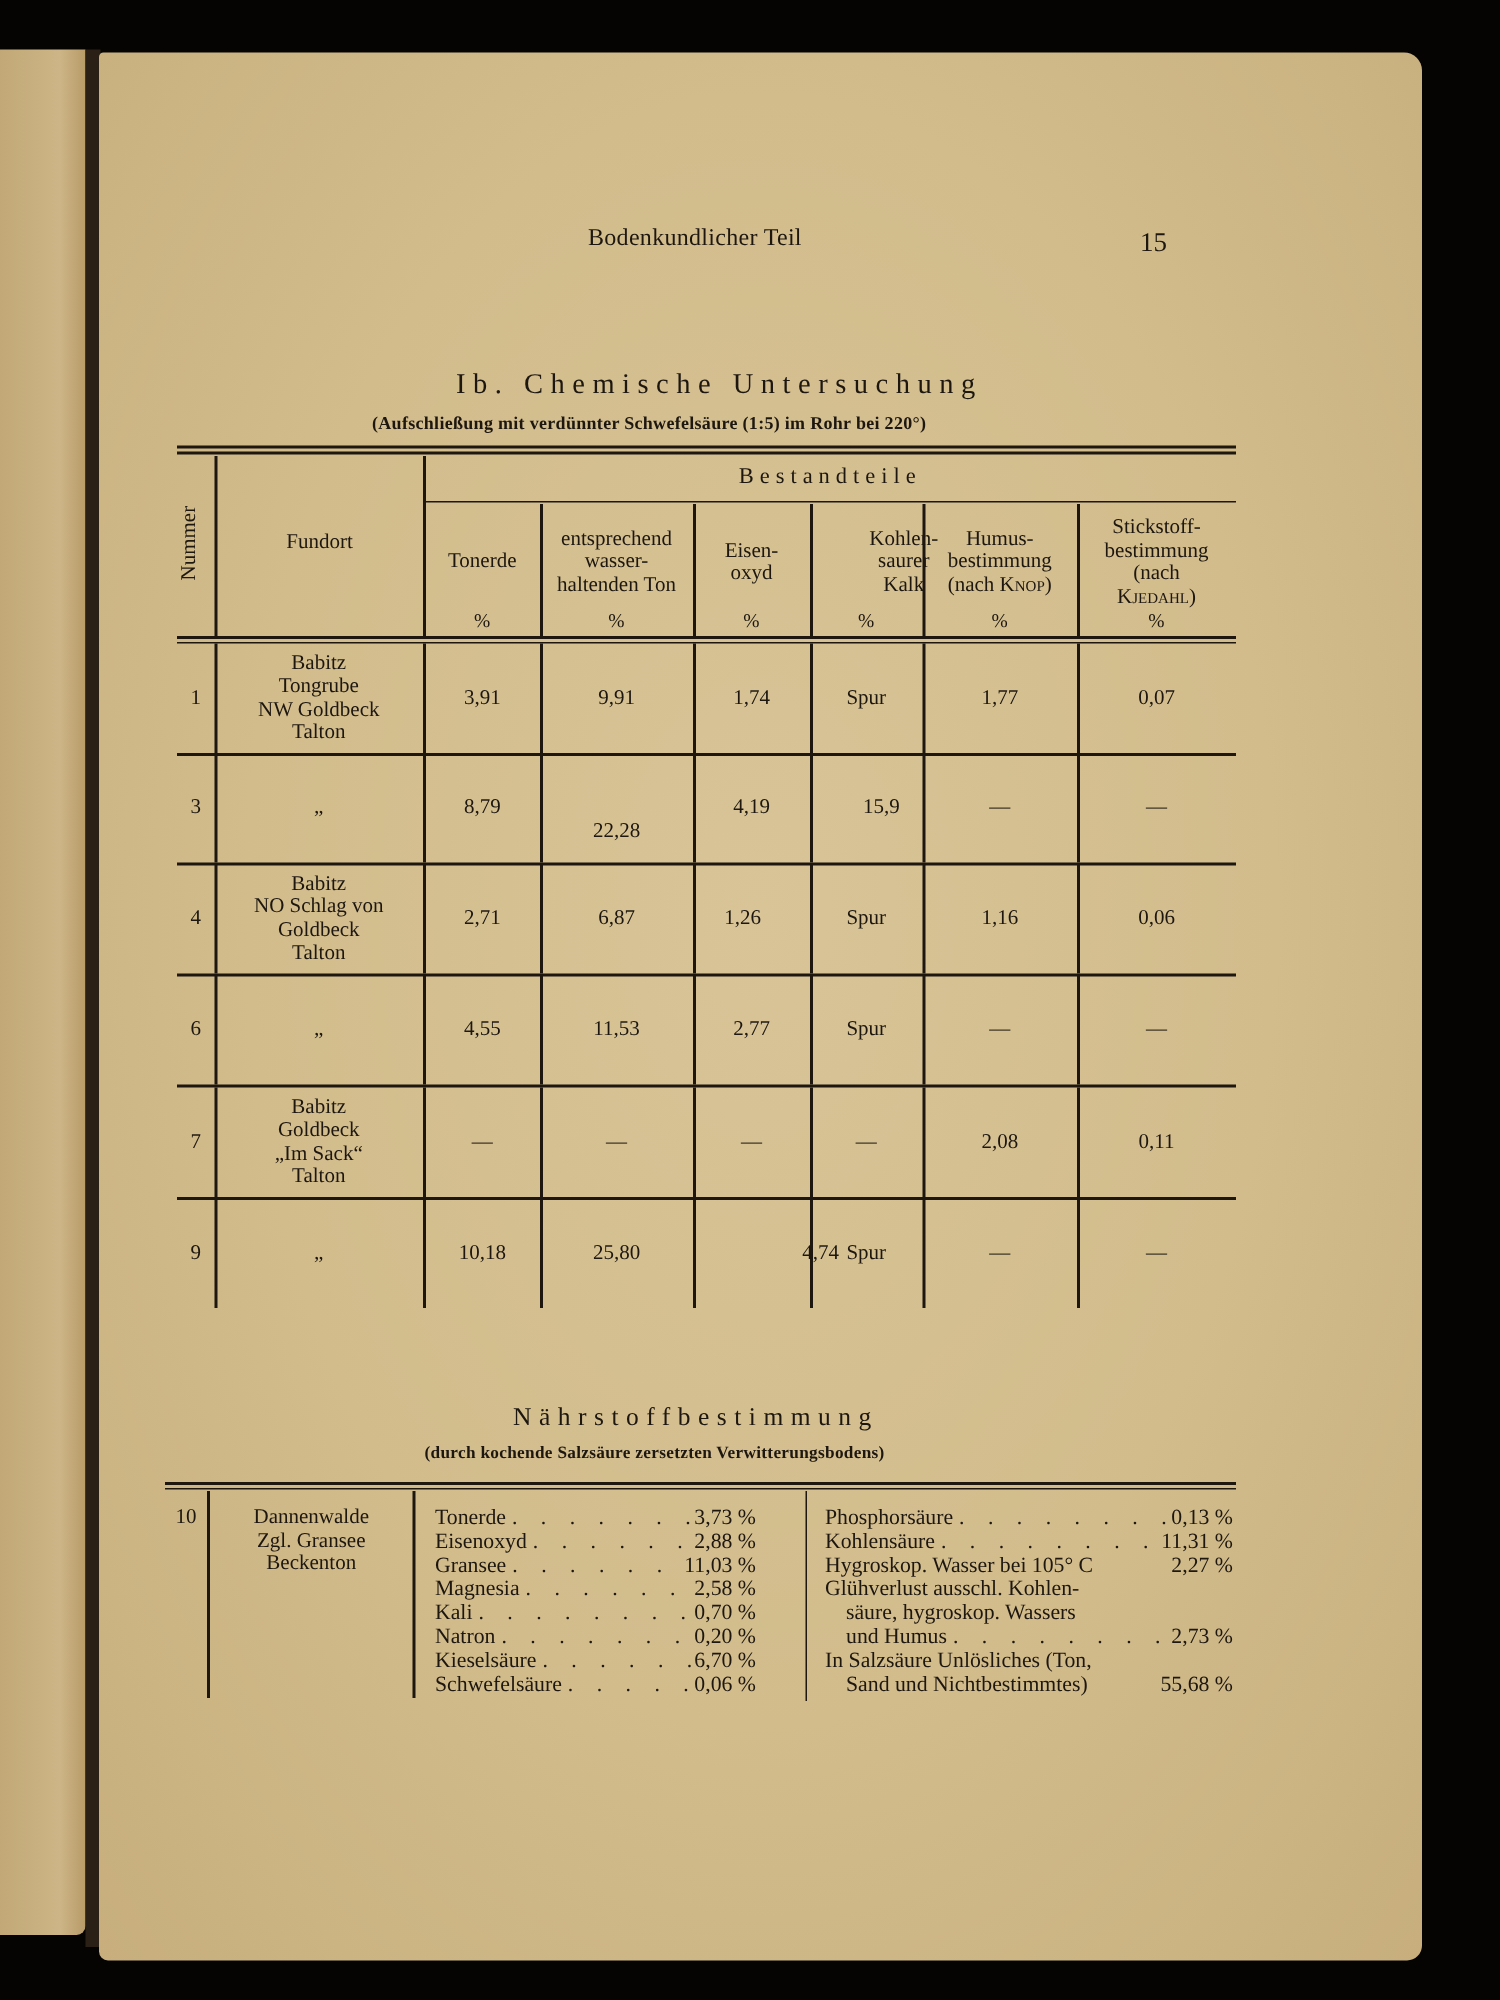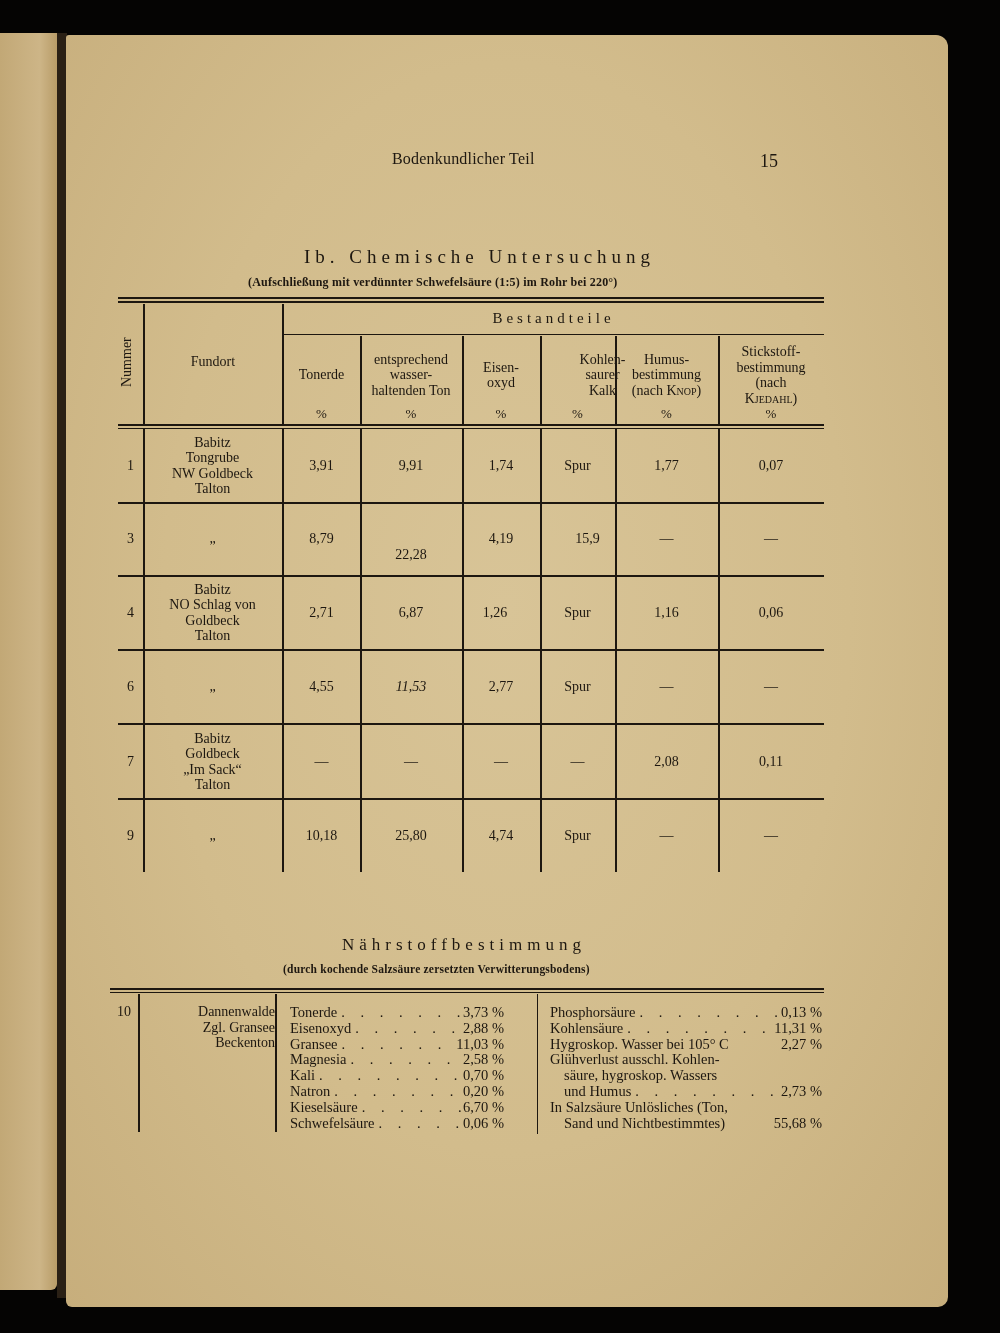--- a/index.html
+++ b/index.html
@@ -153,21 +153,21 @@
     <div class="vline" style="left: 462px; top: 576px; height: 73px;"></div>
     <div class="vline" style="left: 540px; top: 576px; height: 73px;"></div>
     <div class="vline" style="left: 615px; top: 576px; height: 73px;"></div>
     <div class="vline" style="left: 718px; top: 576px; height: 73px;"></div>
     <div class="rule" style="left: 118px; top: 649px; width: 706px; height: 2px;"></div>
     <div class="cell" style="left: 118px; top: 678.5px; width: 25px;">6</div>
     <div class="cell" style="left: 143px; top: 678.75px; width: 139px;">
       <div>„</div>
     </div>
     <div class="cell" style="left: 283px; top: 678.5px; width: 77px;">4,55</div>
-    <div class="cell" style="left: 360px; top: 678.5px; width: 102px; font-style: italic;">11,53</div>
+    <div class="cell" style="left: 360px; top: 678.5px; width: 102px;">11,53</div>
     <div class="cell" style="left: 462px; top: 678.5px; width: 78px;">2,77</div>
     <div class="cell" style="left: 540px; top: 678.5px; width: 75px;">Spur</div>
     <div class="cell" style="left: 615px; top: 678.5px; width: 103px;">—</div>
     <div class="cell" style="left: 718px; top: 678.5px; width: 106px;">—</div>
     <div class="vline" style="left: 143px; top: 650px; height: 73px;"></div>
     <div class="vline" style="left: 282px; top: 650px; height: 73px;"></div>
     <div class="vline" style="left: 360px; top: 650px; height: 73px;"></div>
     <div class="vline" style="left: 462px; top: 650px; height: 73px;"></div>
     <div class="vline" style="left: 540px; top: 650px; height: 73px;"></div>
     <div class="vline" style="left: 615px; top: 650px; height: 73px;"></div>
@@ -193,21 +193,21 @@
     <div class="vline" style="left: 540px; top: 725px; height: 73px;"></div>
     <div class="vline" style="left: 615px; top: 725px; height: 73px;"></div>
     <div class="vline" style="left: 718px; top: 725px; height: 73px;"></div>
     <div class="rule" style="left: 118px; top: 798px; width: 706px; height: 2px;"></div>
     <div class="cell" style="left: 118px; top: 827.5px; width: 25px;">9</div>
     <div class="cell" style="left: 143px; top: 827.75px; width: 139px;">
       <div>„</div>
     </div>
     <div class="cell" style="left: 283px; top: 827.5px; width: 77px;">10,18</div>
     <div class="cell" style="left: 360px; top: 827.5px; width: 102px;">25,80</div>
-    <div class="cell" style="left: 462px; top: 827.5px; width: 78px;">4,74</div>
+    <div class="cell" style="left: 462px; top: 827.5px; width: 78px; padding-left: 46px;">4,74</div>
     <div class="cell" style="left: 540px; top: 827.5px; width: 75px;">Spur</div>
     <div class="cell" style="left: 615px; top: 827.5px; width: 103px;">—</div>
     <div class="cell" style="left: 718px; top: 827.5px; width: 106px;">—</div>
     <div class="vline" style="left: 143px; top: 799px; height: 73px;"></div>
     <div class="vline" style="left: 282px; top: 799px; height: 73px;"></div>
     <div class="vline" style="left: 360px; top: 799px; height: 73px;"></div>
     <div class="vline" style="left: 462px; top: 799px; height: 73px;"></div>
     <div class="vline" style="left: 540px; top: 799px; height: 73px;"></div>
     <div class="vline" style="left: 615px; top: 799px; height: 73px;"></div>
     <div class="vline" style="left: 718px; top: 799px; height: 73px;"></div>
@@ -216,21 +216,21 @@
 <div class="abs n-title">Nährstoffbestimmung</div>
 <div class="abs n-sub">(durch kochende Salzsäure zersetzten Verwitterungsbodens)</div>
 
 <div id="table2">
     <div class="rule" style="left: 110px; top: 988px; width: 714px; height: 2px;"></div>
     <div class="rule" style="left: 110px; top: 992px; width: 714px; height: 1px;"></div>
     <div class="vline" style="left: 138px; top: 994px; height: 138px;"></div>
     <div class="vline" style="left: 275px; top: 994px; height: 138px;"></div>
     <div class="vline" style="left: 537px; top: 994px; height: 140px; width: 1px;"></div>
     <div class="cell" style="left: 110px; top: 1004px; width: 28px;">10</div>
-    <div class="cell" style="left: 140px; top: 1004px; width: 135px; text-align: right;">
+    <div class="cell" style="left: 140px; top: 1004px; width: 135px;">
       <div>Dannenwalde</div>
       <div>Zgl. Gransee</div>
       <div>Beckenton</div>
     </div>
     <div class="nlist" style="left: 290px; top: 1005px; width: 214px;">
       <div class="nrow">
         <span class="lbl">Tonerde</span>
         <span class="dots">. . . . . . . . . . . . . . . .</span>
         <span class="val">3,73 %</span>
       </div>

